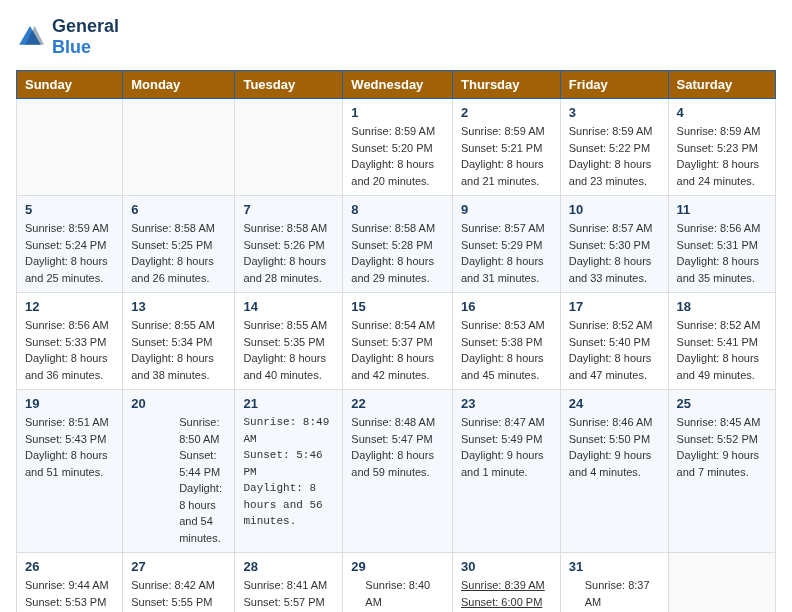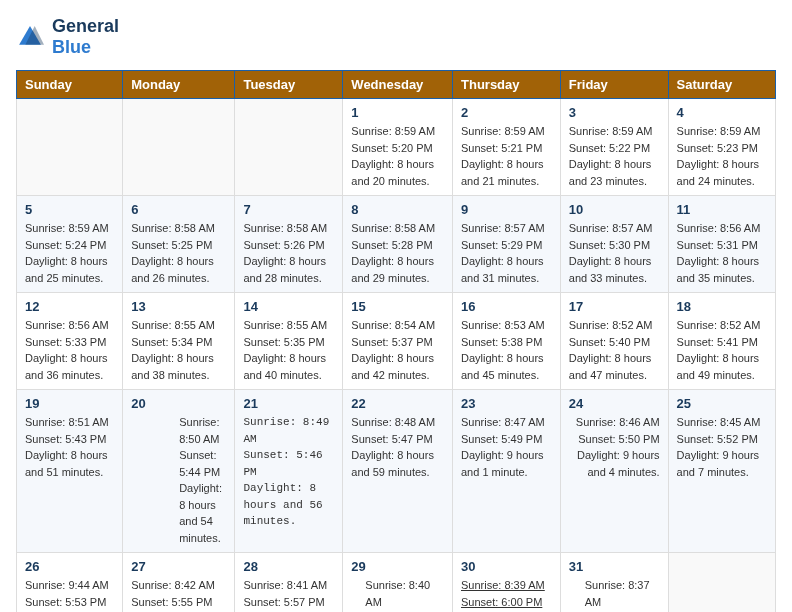--- a/index.html
+++ b/index.html
@@ -260,21 +260,21 @@
 Daylight: 8 hours and 59 minutes.</div>
         </td>
         <td>
           <div class="day-num">23</div>
           <div class="day-info" style="white-space: pre-line;">Sunrise: 8:47 AM
 Sunset: 5:49 PM
 Daylight: 9 hours and 1 minute.</div>
         </td>
         <td>
           <div class="day-num">24</div>
-          <div class="day-info" style="white-space: pre-line; text-align: right;">Sunrise: 8:46 AM
+          <div class="day-info" style="white-space: pre-line;">Sunrise: 8:46 AM
 Sunset: 5:50 PM
 Daylight: 9 hours and 4 minutes.</div>
         </td>
         <td>
           <div class="day-num">25</div>
           <div class="day-info" style="white-space: pre-line;">Sunrise: 8:45 AM
 Sunset: 5:52 PM
 Daylight: 9 hours and 7 minutes.</div>
         </td>
       </tr>

